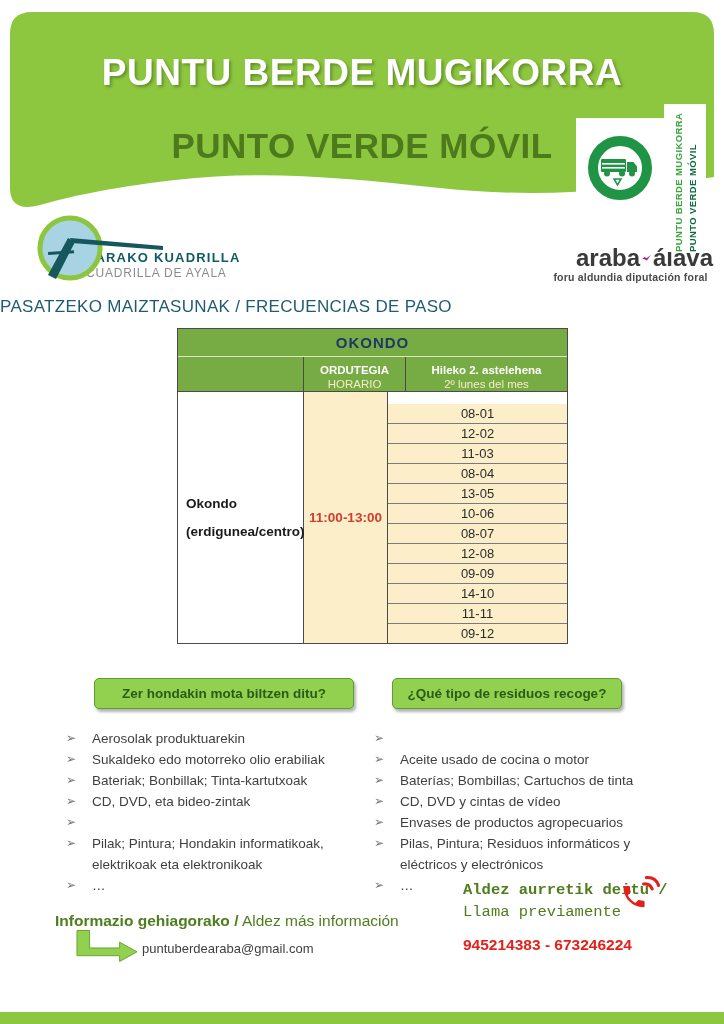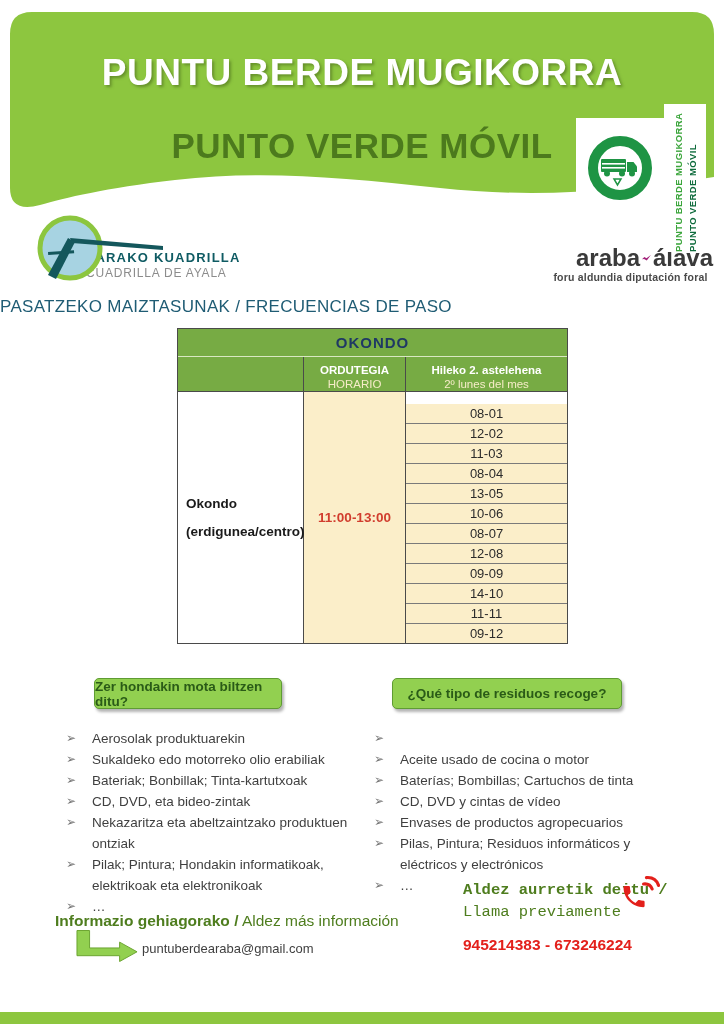--- a/index.html
+++ b/index.html
@@ -48,33 +48,33 @@
     align-items:center;justify-content:flex-end;line-height:14px;}
   .hc.c1{width:126px;border-right:1px solid #4a4a4a;}
   .hc.c2{width:102px;border-right:1px solid #4a4a4a;}
   .hc.c3{flex:1;}
   .th-eu{font-size:11.5px;font-weight:bold;color:#ffffff;}
   .th-es{font-size:11.5px;color:#F6ECC8;}
   #t-body{flex:1;display:flex;}
   #t-loc{width:126px;border-right:1px solid #4a4a4a;box-sizing:border-box;background:#fff;
     display:flex;flex-direction:column;justify-content:center;gap:13px;padding-left:8px;}
   #loc-name,#loc-detail{font-size:13.5px;font-weight:bold;color:#1A1A1A;}
-  #t-time{width:102px;border-right:1px solid #4a4a4a;box-sizing:border-box;background:#FBEEC9;
+  #t-time{width:84px;border-right:1px solid #4a4a4a;box-sizing:border-box;background:#FBEEC9;
     display:flex;align-items:center;justify-content:center;
     font-size:13.5px;font-weight:bold;color:#D13D2E;}
   #t-dates{flex:1;display:flex;flex-direction:column;background:#FBEEC9;margin-top:12px;}
   .date-cell{flex:1;display:flex;align-items:center;justify-content:center;
     font-size:13px;color:#2B2B2B;border-bottom:1px solid #7a7a7a;}
   .date-cell:last-child{border-bottom:none;}
 
   
   .qbtn{top:678px;height:31px;background:#92D050;border:1.5px solid #5F9C33;border-radius:5px;
     box-sizing:border-box;display:flex;align-items:center;justify-content:center;
     font-size:13.5px;font-weight:bold;color:#2A5B17;box-shadow:2px 3px 3px #b4b4b4;}
-  #btn-left{left:94px;width:188px;}
+  #btn-left{left:94px;width:260px;}
   #btn-right{left:392px;width:230px;}
 
   
   .rlist{list-style:none;margin:0;padding:0;}
   #list-eu{left:66px;top:728px;width:300px;}
   #list-es{left:374px;top:728px;width:296px;}
   .rlist li{display:flex;align-items:flex-start;margin:0;}
   .bullet{width:26px;flex:0 0 26px;font-size:12px;color:#757575;line-height:21px;}
   .li-text{font-size:13.5px;color:#3F3F3F;line-height:21px;max-width:270px;}
 
@@ -192,21 +192,20 @@
     <li>
         <span class="bullet">➢</span>
         <span class="li-text">Bateriak; Bonbillak; Tinta-kartutxoak</span>
       </li>
     <li>
         <span class="bullet">➢</span>
         <span class="li-text">CD, DVD, eta bideo-zintak</span>
       </li>
     <li>
         <span class="bullet">➢</span>
-        <span class="li-text">Nekazaritza eta abeltzaintzako produktuen ontziak</span>
       </li>
     <li>
         <span class="bullet">➢</span>
         <span class="li-text">Pilak; Pintura; Hondakin informatikoak, elektrikoak eta elektronikoak</span>
       </li>
     <li>
         <span class="bullet">➢</span>
         <span class="li-text">…</span>
       </li>
   </ul>

